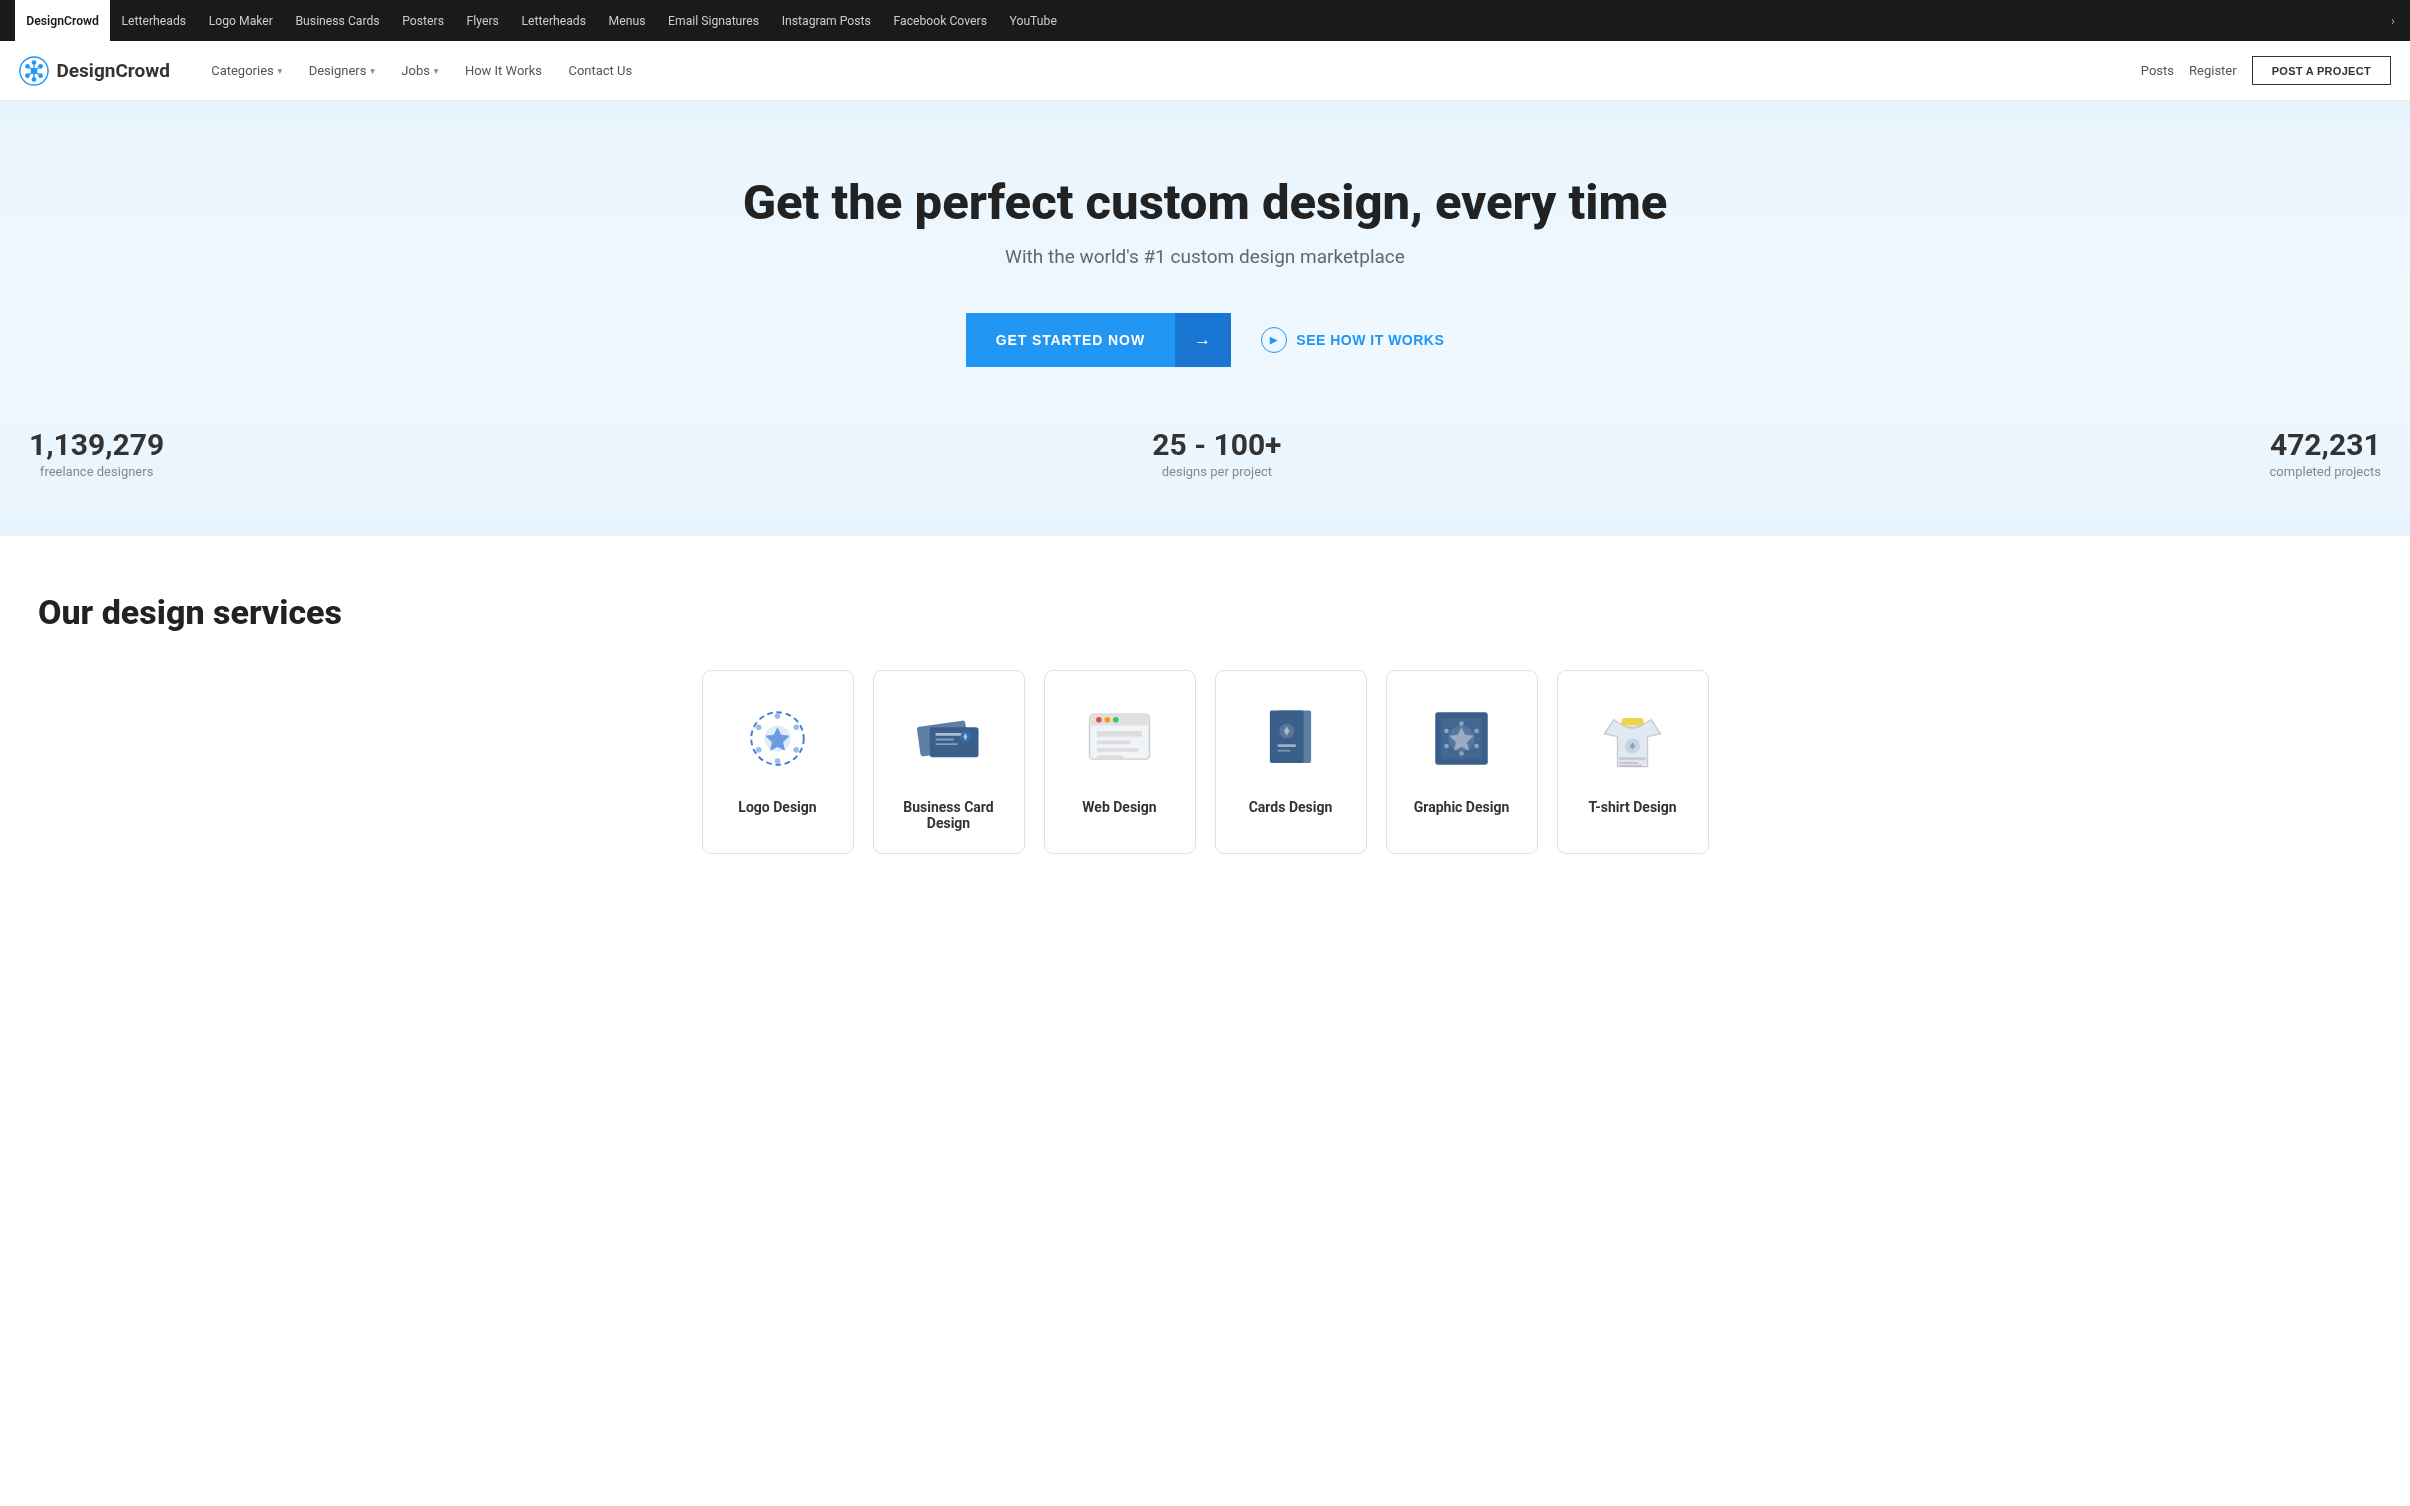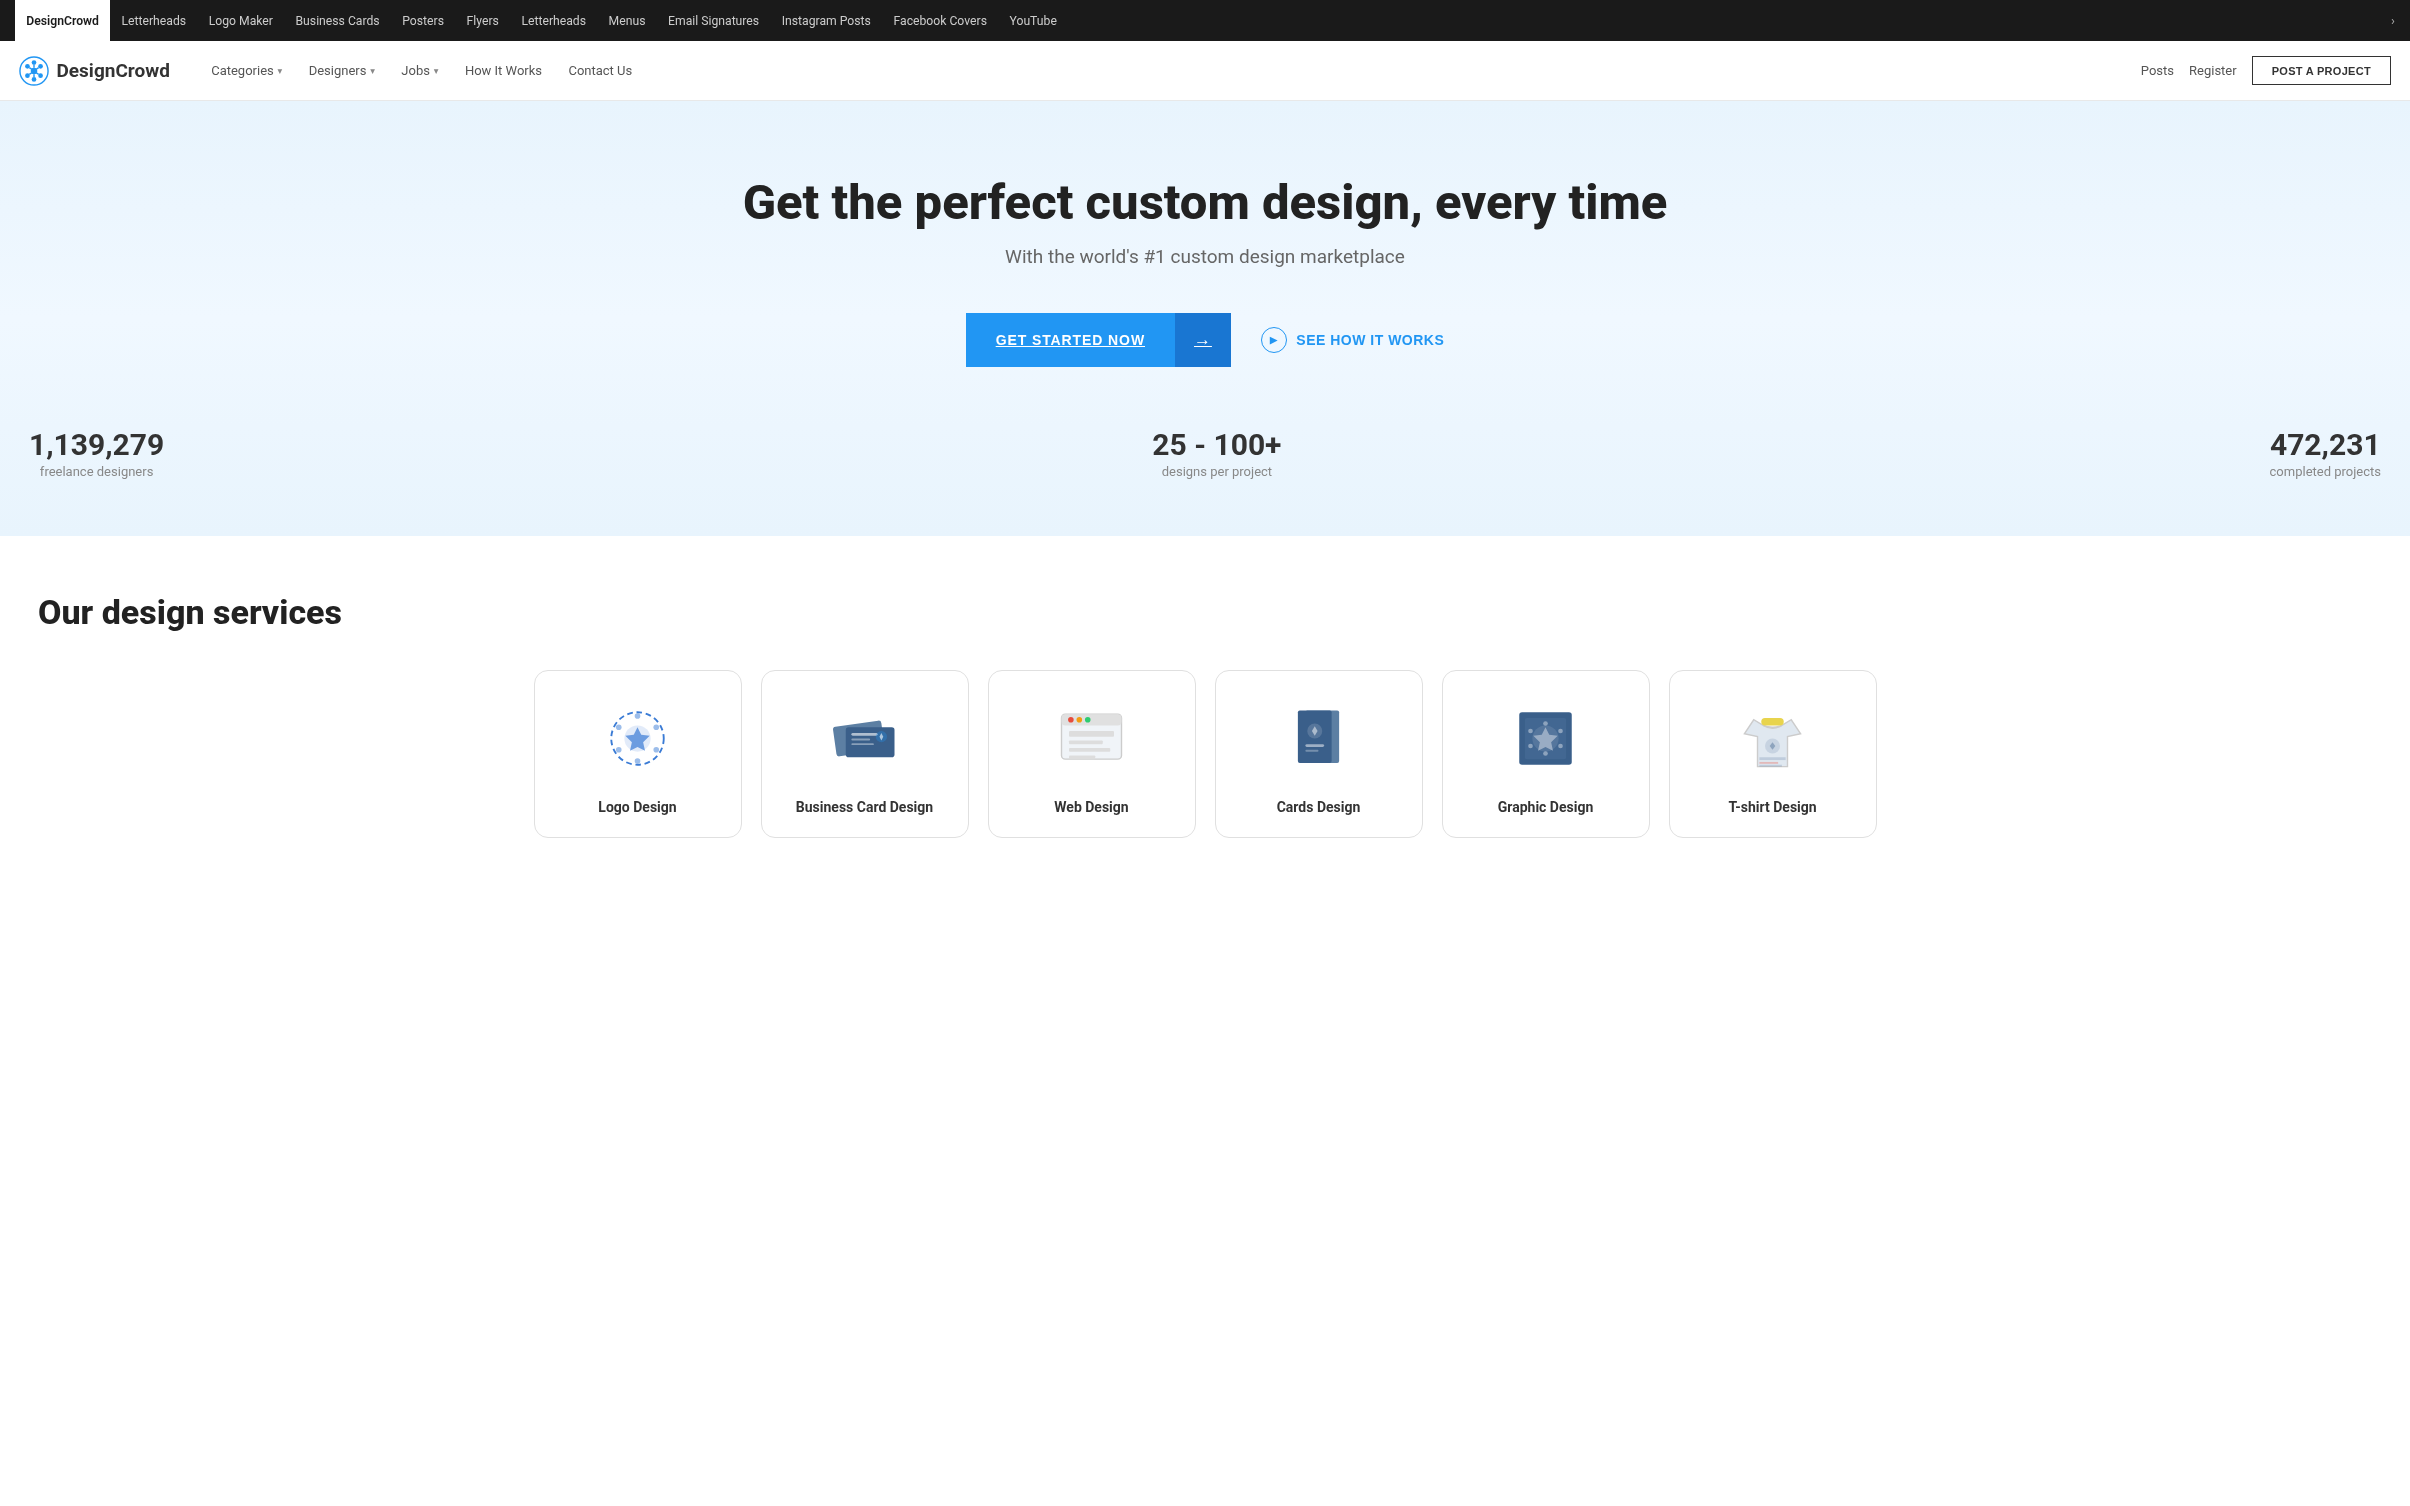--- a/index.html
+++ b/index.html
@@ -130,21 +130,20 @@
       color: #fff;
       border: none;
       padding: 0;
       display: flex;
       align-items: center;
       cursor: pointer;
       font-size: 14px;
       font-weight: 700;
       letter-spacing: 0.9px;
       text-transform: uppercase;
-      text-decoration: underline;
     }
     .get-started-text {
       padding: 17px 30px;
     }
     .get-started-arrow {
       background: #1976d2;
       padding: 17px 19px;
       font-size: 17px;
     }
     .see-how-btn {
@@ -204,23 +203,23 @@
       margin-bottom: 38px;
     }
     .services-grid {
       display: flex;
       gap: 19px;
       justify-content: center;
       flex-wrap: wrap;
     }
     .service-card {
       border: 0.9px solid #e0e0e0;
-      border-radius: 14px;
+      border-radius: 9px;
       padding: 30px 22.6px 22.6px;
-      width: 208px;
+      width: 152px;
       text-align: center;
       cursor: pointer;
       transition: box-shadow 0.2s;
     }
     .service-icon {
       width: 75px;
       height: 75px;
       margin: 0 auto 19px;
     }
     .service-name {

